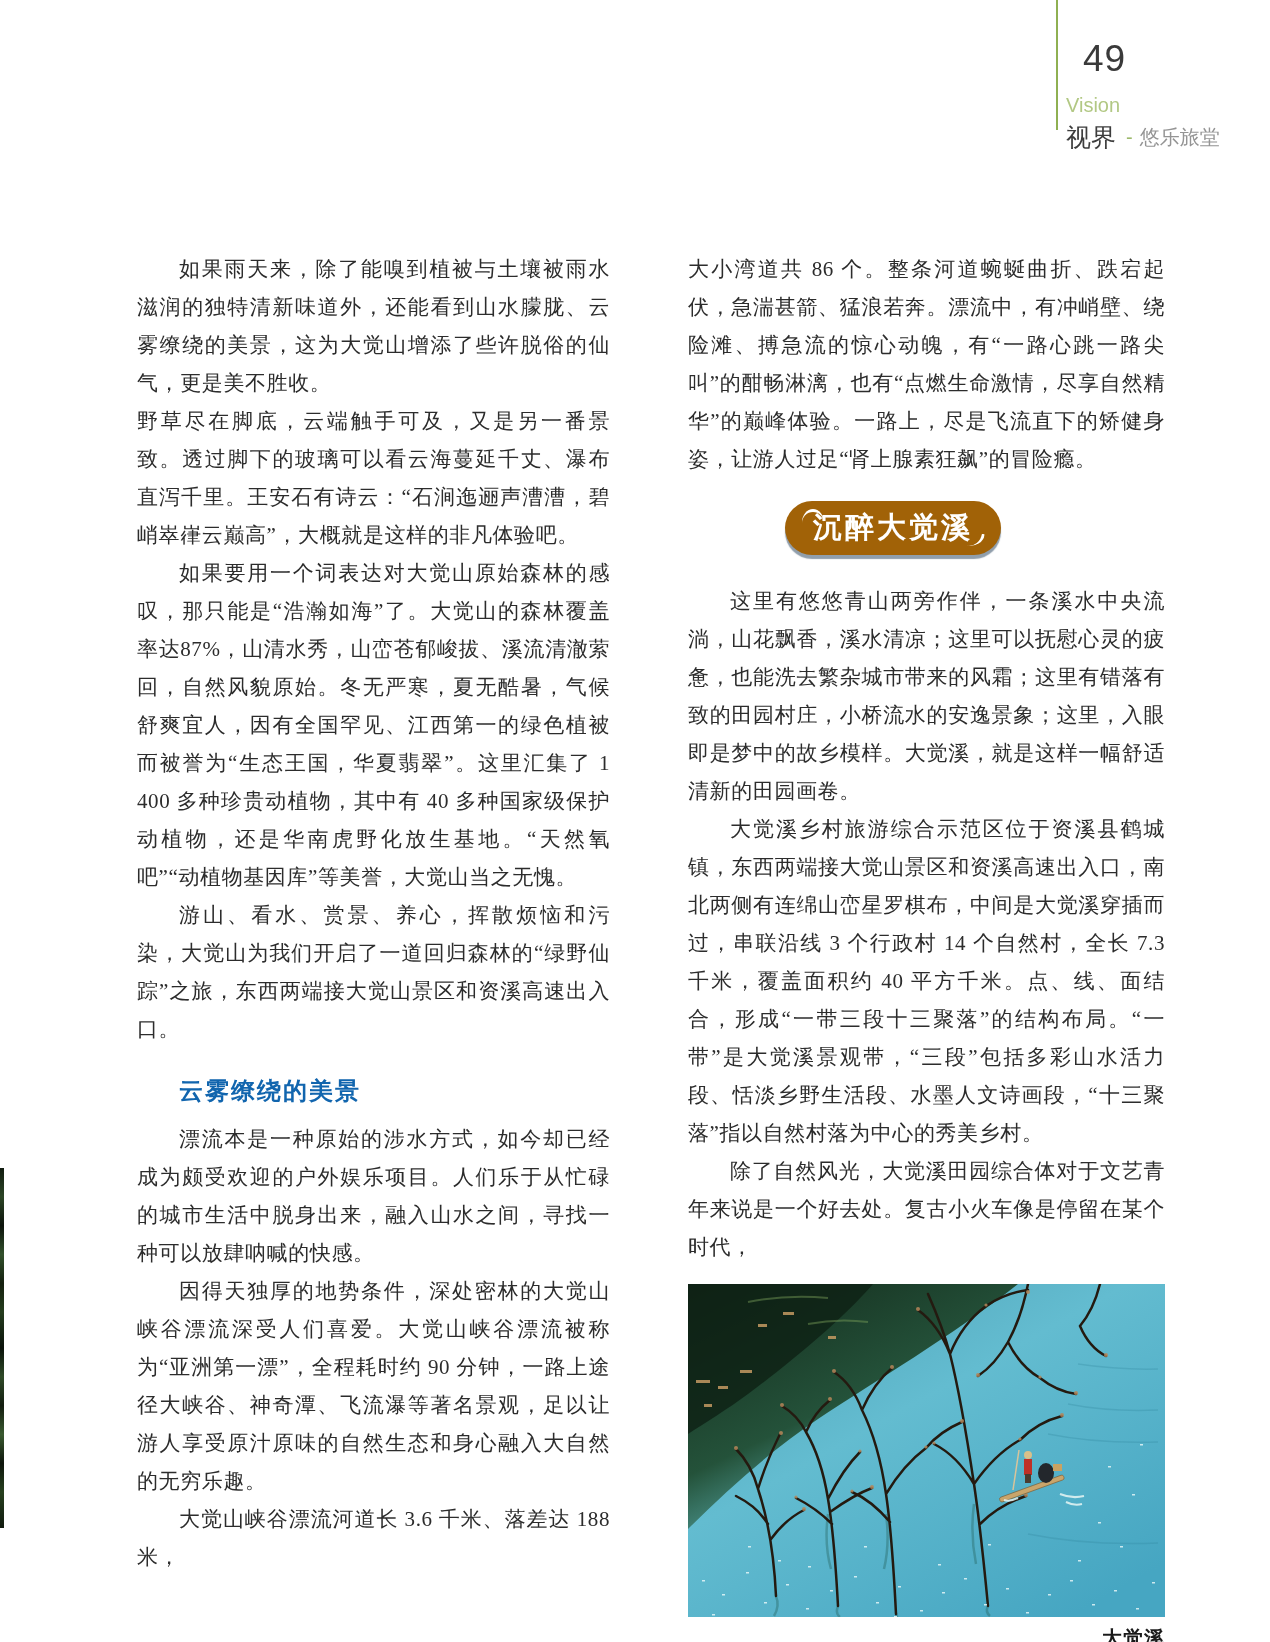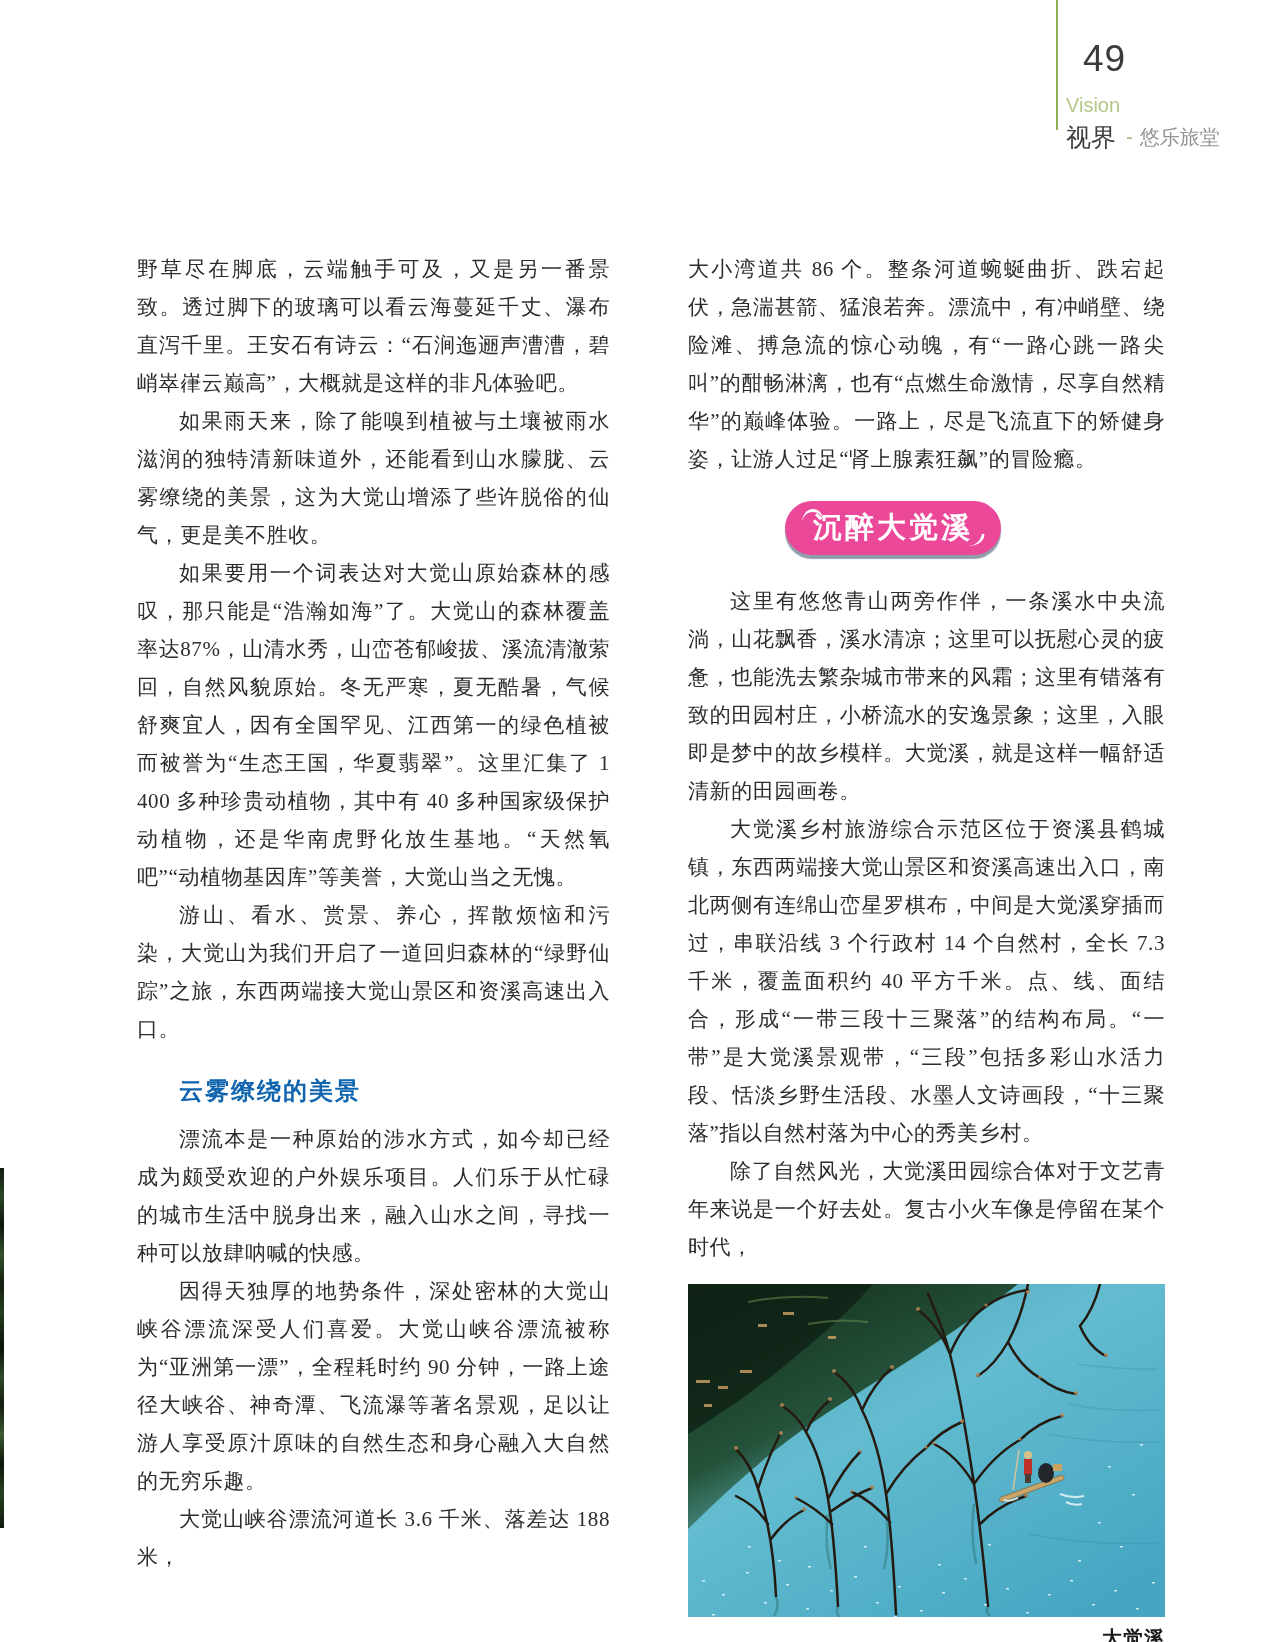--- a/index.html
+++ b/index.html
@@ -21,21 +21,21 @@
   
   .col{position:absolute;top:250px;}
   .col-left{left:137px;width:473px;}
   .col-right{left:688px;width:477px;}
   p.body{margin:0;font-size:21px;line-height:38px;letter-spacing:0.6px;text-align:justify;
          color:#2c2c2c;text-justify:inter-ideograph;}
   p.indent{text-indent:2em;}
   h3.section-heading{font-family:"Liberation Sans","DejaVu Sans",sans-serif;font-weight:bold;
          font-size:24px;line-height:1;color:#1165ae;margin:31px 0 17px 42px;letter-spacing:2px;}
   
-  .badge{position:relative;width:216px;height:54px;margin:23px 0 27px 97px;background:#ec4899;
+  .badge{position:relative;width:216px;height:54px;margin:23px 0 27px 97px;background:#a16207;
          border-radius:27px;display:flex;align-items:center;justify-content:center;
          box-shadow:0 4px 1px rgba(34,62,88,0.5);}
   .badge-label{font-family:"Liberation Sans","DejaVu Sans",sans-serif;font-weight:bold;
          font-size:29px;color:#ffffff;letter-spacing:3px;}
   .arc{position:absolute;display:block;}
   .arc-tl{top:8px;left:17px;width:22px;height:11px;border-top:3px solid #ffffff;
           border-radius:50% 50% 0 0/100% 100% 0 0;}
   .arc-br{bottom:8px;right:17px;width:13px;height:14px;border-right:3px solid #ffffff;
           border-radius:0 0 100% 0;transform:rotate(8deg);}
   
@@ -56,22 +56,22 @@
     <div class="page-num">49</div>
     <div class="section-en">Vision</div>
     <div class="section-row">
       <span class="section-cn">视界</span>
       <span class="section-dash">-</span>
       <span class="section-sub">悠乐旅堂</span>
     </div>
   </div>
 
   <div class="col col-left">
+    <p class="body indent">如果雨天来，除了能嗅到植被与土壤被雨水滋润的独特清新味道外，还能看到山水朦胧、云雾缭绕的美景，这为大觉山增添了些许脱俗的仙气，更是美不胜收。</p>
     <p class="body">野草尽在脚底，云端触手可及，又是另一番景致。透过脚下的玻璃可以看云海蔓延千丈、瀑布直泻千里。王安石有诗云：“石涧迤逦声漕漕，碧峭崒嵂云巅高”，大概就是这样的非凡体验吧。</p>
-    <p class="body indent">如果雨天来，除了能嗅到植被与土壤被雨水滋润的独特清新味道外，还能看到山水朦胧、云雾缭绕的美景，这为大觉山增添了些许脱俗的仙气，更是美不胜收。</p>
     <p class="body indent">如果要用一个词表达对大觉山原始森林的感叹，那只能是“浩瀚如海”了。大觉山的森林覆盖率达87%，山清水秀，山峦苍郁峻拔、溪流清澈萦回，自然风貌原始。冬无严寒，夏无酷暑，气候舒爽宜人，因有全国罕见、江西第一的绿色植被而被誉为“生态王国，华夏翡翠”。这里汇集了 1 400 多种珍贵动植物，其中有 40 多种国家级保护动植物，还是华南虎野化放生基地。“天然氧吧”“动植物基因库”等美誉，大觉山当之无愧。</p>
     <p class="body indent">游山、看水、赏景、养心，挥散烦恼和污染，大觉山为我们开启了一道回归森林的“绿野仙踪”之旅，东西两端接大觉山景区和资溪高速出入口。</p>
     <h3 class="section-heading">云雾缭绕的美景</h3>
     <p class="body indent">漂流本是一种原始的涉水方式，如今却已经成为颇受欢迎的户外娱乐项目。人们乐于从忙碌的城市生活中脱身出来，融入山水之间，寻找一种可以放肆呐喊的快感。</p>
     <p class="body indent">因得天独厚的地势条件，深处密林的大觉山峡谷漂流深受人们喜爱。大觉山峡谷漂流被称为“亚洲第一漂”，全程耗时约 90 分钟，一路上途径大峡谷、神奇潭、飞流瀑等著名景观，足以让游人享受原汁原味的自然生态和身心融入大自然的无穷乐趣。</p>
     <p class="body indent">大觉山峡谷漂流河道长 3.6 千米、落差达 188 米，</p>
   </div>
 
   <div class="col col-right">
     <p class="body">大小湾道共 86 个。整条河道蜿蜒曲折、跌宕起伏，急湍甚箭、猛浪若奔。漂流中，有冲峭壁、绕险滩、搏急流的惊心动魄，有“一路心跳一路尖叫”的酣畅淋漓，也有“点燃生命激情，尽享自然精华”的巅峰体验。一路上，尽是飞流直下的矫健身姿，让游人过足“肾上腺素狂飙”的冒险瘾。</p>

